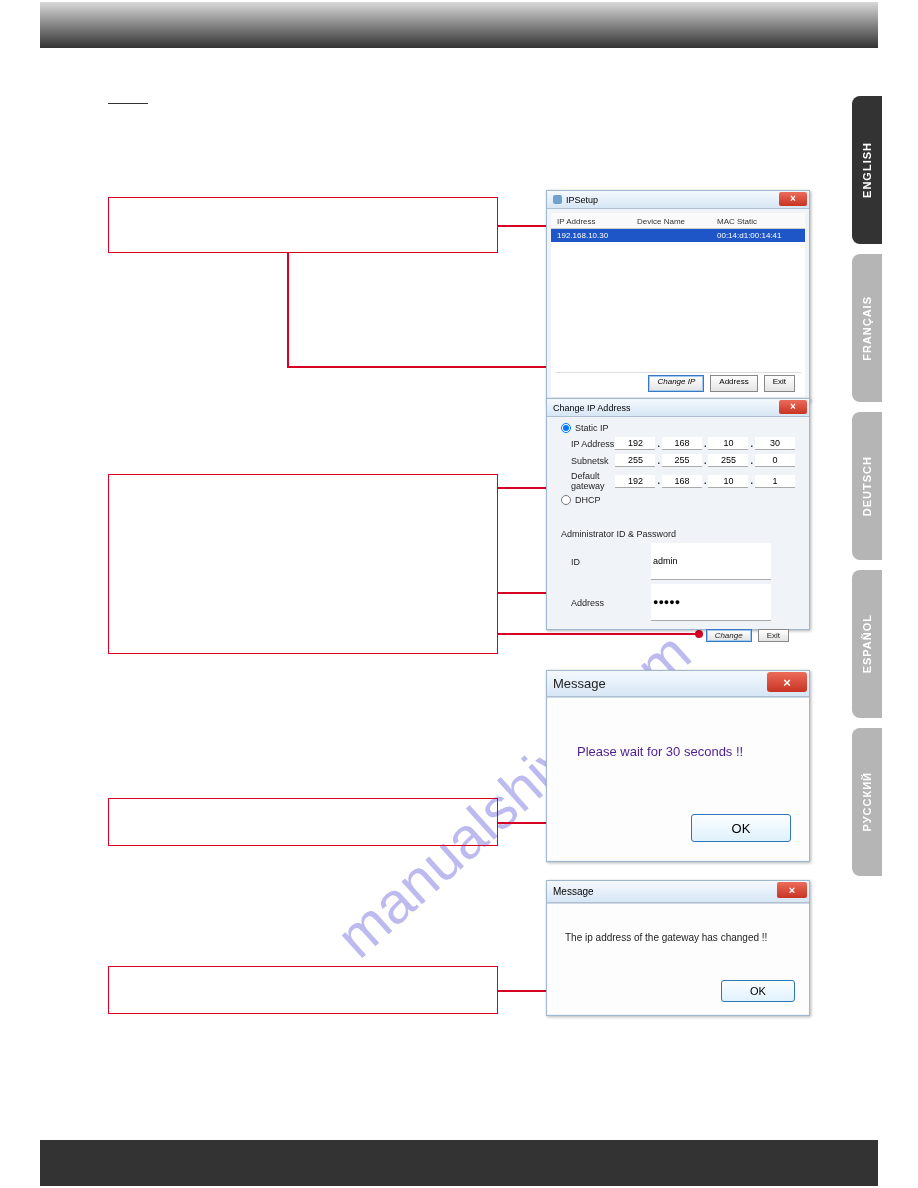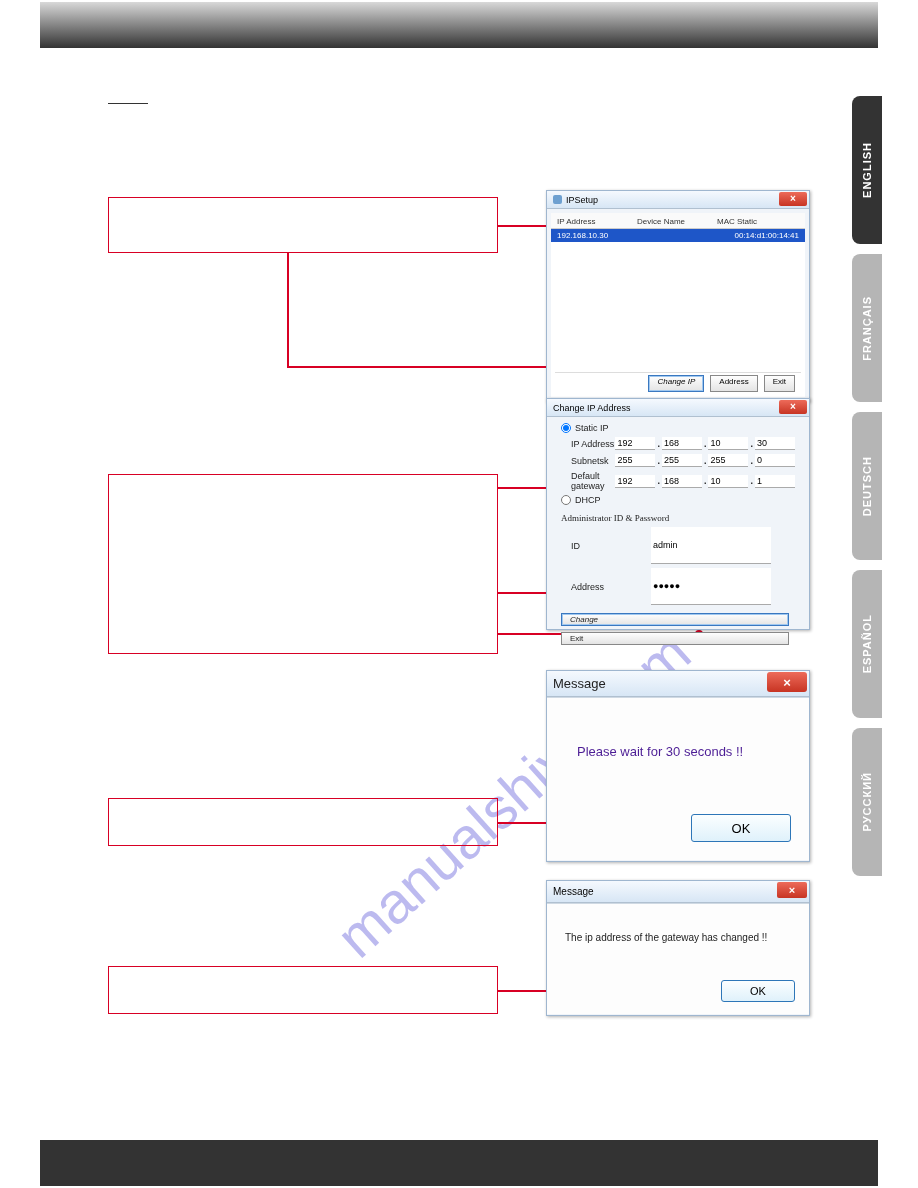--- a/index.html
+++ b/index.html
@@ -54,37 +54,37 @@
     display:flex; padding:4px 6px 2px 6px; font-size:8px; color:#333; border-bottom:1px solid #ccc; background:#fafafa;
   }
   .ipsetup .cols div:nth-child(1){ width:80px; }
   .ipsetup .cols div:nth-child(2){ width:80px; }
   .ipsetup .cols div:nth-child(3){ flex:1; }
   .ipsetup .row {
     display:flex; padding:2px 6px; background:#1e56c8; color:#fff; font-size:8px;
   }
   .ipsetup .row div:nth-child(1){ width:80px; }
   .ipsetup .row div:nth-child(2){ width:80px; }
-  .ipsetup .row div:nth-child(3){ flex:1; text-align:right; }
+  .ipsetup .row div:nth-child(3){ flex:1; }
   .ipsetup .btnrow { position:absolute; bottom:5px; left:4px; right:4px; height:20px; display:flex; justify-content:flex-end; gap:6px; padding-right:6px; padding-top:2px; border-top:1px solid #ddd; }
   .winbtn { padding:1px 8px; font-size:8px; border:1px solid #888; background:linear-gradient(#fefefe,#e4e4e4); cursor:pointer; }
   .winbtn.primary { border:1px solid #3a78c0; box-shadow:0 0 0 1px #a0c8f0 inset;font-style:italic; }
 
   .changeip { left: 546px; top: 398px; width: 264px; height: 232px; }
   .changeip .inner { margin:6px 14px; font-size:9px; color:#222; }
   .changeip .radiorow { margin:4px 0; display:flex; align-items:center; gap:4px; }
   .changeip .radiorow input { width:10px; height:10px; }
   .changeip .fieldrow { display:flex; align-items:center; margin:4px 0 4px 10px; }
   .changeip .fieldrow .lbl { width:80px; }
   .changeip .ipcells { display:flex; gap:2px; align-items:center; }
-  .changeip .ipcell { width:40px; text-align:left; border:none; border-bottom:1px solid #aaa; font-size:9px; padding:1px 2px; }
+  .changeip .ipcell { width:40px; text-align:center; border:none; border-bottom:1px solid #aaa; font-size:9px; padding:1px 9px; }
   .changeip .dot { font-weight:bold; }
-  .changeip .sect { margin:8px 0 4px 0;font-family:Liberation Serif, serif; }
+  .changeip .sect { margin:24px 0 4px 0; }
   .changeip .txtfield { border:none; border-bottom:1px solid #aaa; width:120px; font-size:9px; padding:13px 2px; }
-  .changeip .btnrow2 { display:flex; justify-content:flex-end; gap:6px; margin:8px 6px 6px 0;flex-direction:column; }
+  .changeip .btnrow2 { display:flex; justify-content:flex-end; gap:6px; margin:8px 6px 6px 0; }
 
   .msg1 { left: 546px; top: 670px; width: 264px; height: 192px; }
   .msg1 .titlebar { height:26px; font-size:13px; color:#222; }
   .msg1 .titlebar .closebtn { width:40px; height:20px; font-size:13px; border-radius:3px; }
   .msg1 .mbody { background:#fdfdfd; margin:0; height:163px; position:relative; border-top:1px solid #cfd9e3; }
   .msg1 .mtext { position:absolute; left:30px; top:46px; font-size:13px; color:#4c1d95; }
   .msg1 .okbtn {
     position:absolute; right:18px; bottom:18px; width:100px; height:28px;
     border:1px solid #2d76b8; background:linear-gradient(#fbfeff,#dff1fb);
     display:flex; align-items:center; justify-content:center; font-size:13px; border-radius:3px; cursor:pointer;

